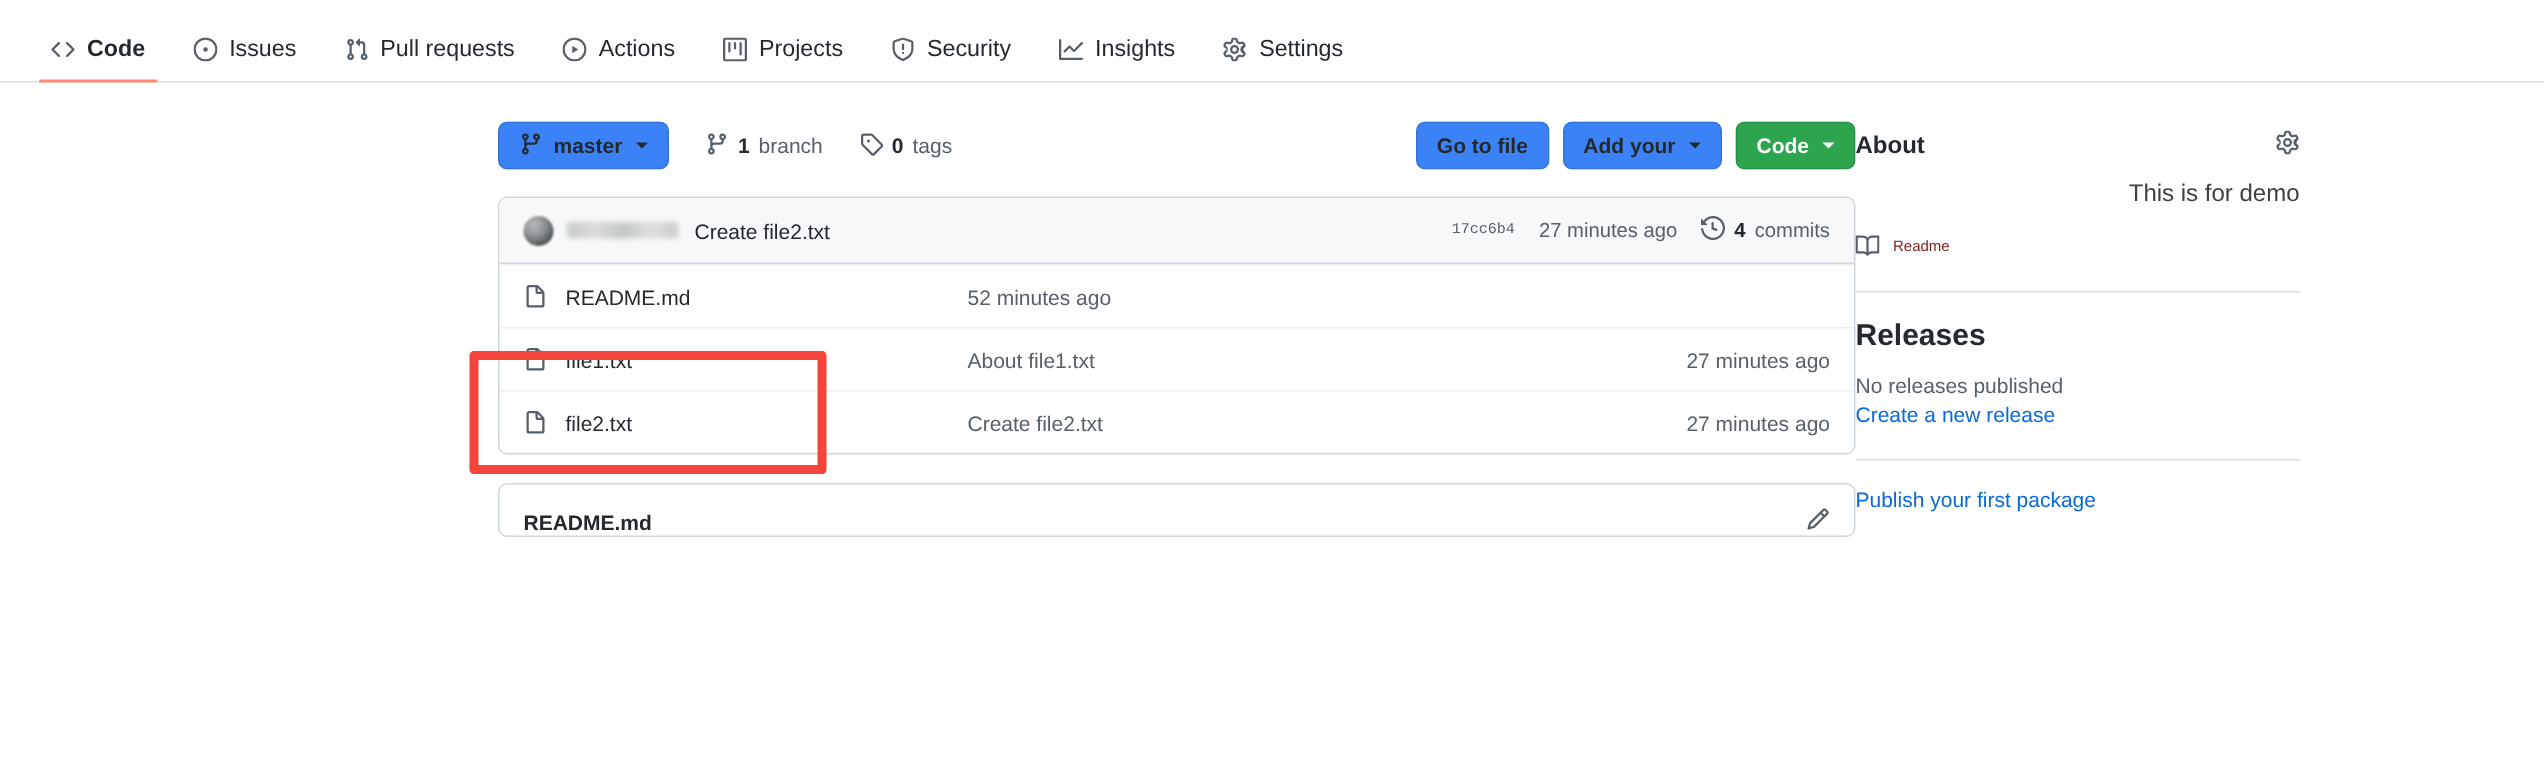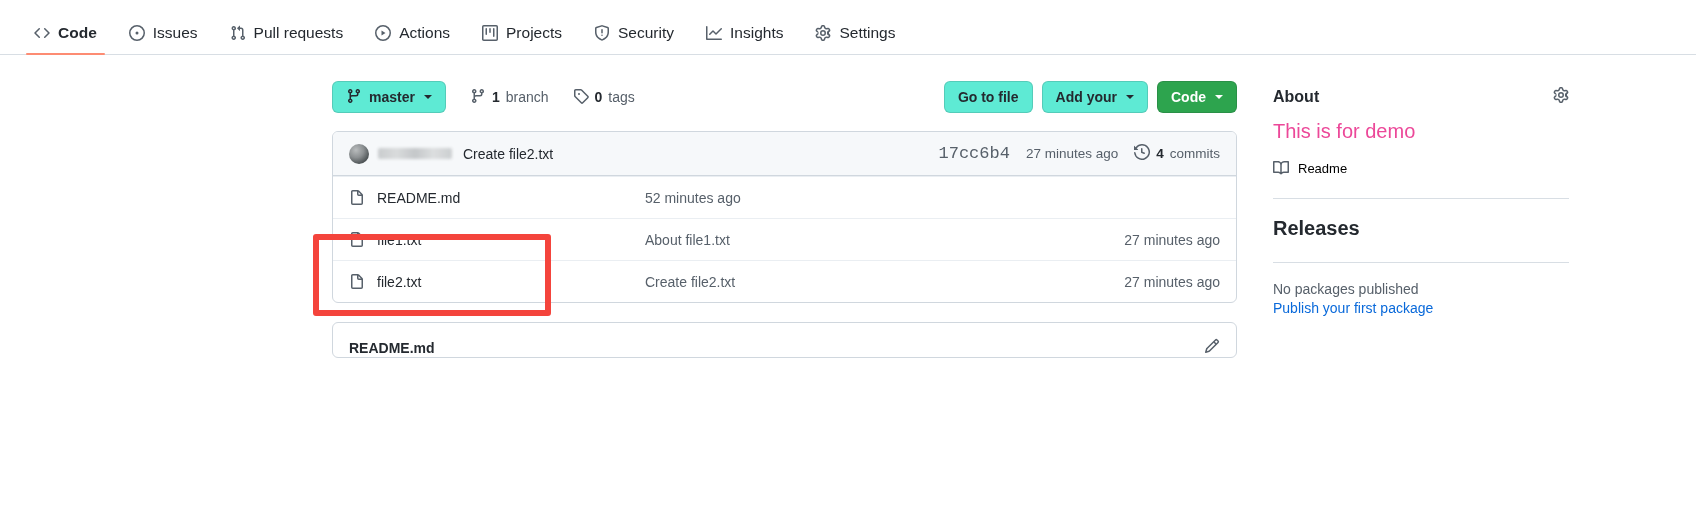--- a/index.html
+++ b/index.html
@@ -51,40 +51,39 @@
     display: flex;
     padding: 26px 0 0 0;
     gap: 0;
   }
   .main-col {
     width: 905px;
     margin-left: 332px;
   }
   .side-col {
     width: 296px;
-    margin-left: 36px;
     padding-top: 6px;
   }
 
   
   .toolbar {
     display: flex;
     align-items: center;
     height: 32px;
     margin-bottom: 18px;
   }
   .btn {
     display: inline-flex;
     align-items: center;
     gap: 7px;
     height: 32px;
     padding: 0 13px;
     border: 1px solid rgba(27,31,36,0.15);
     border-radius: 6px;
-    background: #5eead4;
+    background: #3b82f6;
     font-size: 14px;
     font-weight: 600;
     color: #24292f;
     cursor: pointer;
     white-space: nowrap;
   }
   .btn .caret {
     width: 0; height: 0;
     border-left: 4px solid transparent;
     border-right: 4px solid transparent;
@@ -148,21 +147,21 @@
   .commit-right {
     margin-left: auto;
     display: flex;
     align-items: center;
     gap: 16px;
     color: #57606a;
     font-size: 13.5px;
   }
   .sha {
     font-family: "Liberation Mono", monospace;
-    font-size: 17px;
+    font-size: 10px;
     color: #57606a;
     cursor: pointer;
   }
   .commits-count {
     display: inline-flex;
     align-items: center;
     gap: 6px;
     color: #57606a;
     cursor: pointer;
   }
@@ -211,27 +210,27 @@
   
   .side-head {
     display: flex;
     align-items: center;
     font-size: 16px;
     font-weight: 600;
     color: #24292f;
     margin-bottom: 13px;
   }
   .side-head .gear { margin-left: auto; color: #57606a; cursor: pointer; }
-  .side-desc { font-size: 20px; color: #ec4899; margin-bottom: 17px; }
+  .side-desc { font-size: 16px; color: #404040; margin-bottom: 17px; text-align: right; }
   .side-link-row {
     display: flex;
     align-items: center;
     gap: 9px;
-    font-size: 13px;
-    color: #000000;
+    font-size: 10px;
+    color: #7f1d1d;
     cursor: pointer;
   }
   .side-link-row .ic { color: #57606a; display: inline-flex; }
   .hr { border: 0; border-top: 1px solid #d8dee4; margin: 22px 0 18px 0; }
   .side-sub { font-size: 20px; font-weight: 600; color: #24292f; margin-bottom: 13px; }
   .muted { font-size: 14px; color: #57606a; margin-bottom: 3px; }
   .blue { font-size: 14px; color: #0969da; cursor: pointer; }
 
   
   .annot {
@@ -458,21 +457,22 @@
         <svg width="16" height="16" viewBox="0 0 16 16" fill="currentColor">
             <path fill-rule="evenodd" d="M0 1.75A.75.75 0 01.75 1h4.253c1.227 0 2.317.59 3 1.501A3.744 3.744 0 0111.006 1h4.245a.75.75 0 01.75.75v10.5a.75.75 0 01-.75.75h-4.507a2.25 2.25 0 00-1.591.659l-.622.621a.75.75 0 01-1.06 0l-.622-.621A2.25 2.25 0 005.258 13H.75a.75.75 0 01-.75-.75V1.75zm8.755 3a2.25 2.25 0 012.25-2.25H14.5v9h-3.757c-.71 0-1.4.201-1.992.572l.004-7.322zm-1.504 7.324l.004-5.073-.002-2.253A2.25 2.25 0 005.003 2.5H1.5v9h3.757a3.75 3.75 0 011.994.574z"></path>
           </svg>
       </span>
       <span>Readme</span>
     </div>
 
     <hr class="hr">
 
     <div class="side-sub">Releases</div>
+    <div class="muted">No releases published</div>
+    <div class="blue">Create a new release</div>
 
     <hr class="hr">
 
-    <div class="muted">No packages published</div>
     <div class="blue">Publish your first package</div>
   </div>
 </div>
 
 <div class="annot" style="left:313px; top:234px; width:238px; height:82px;"></div>
 
 </body></html>

